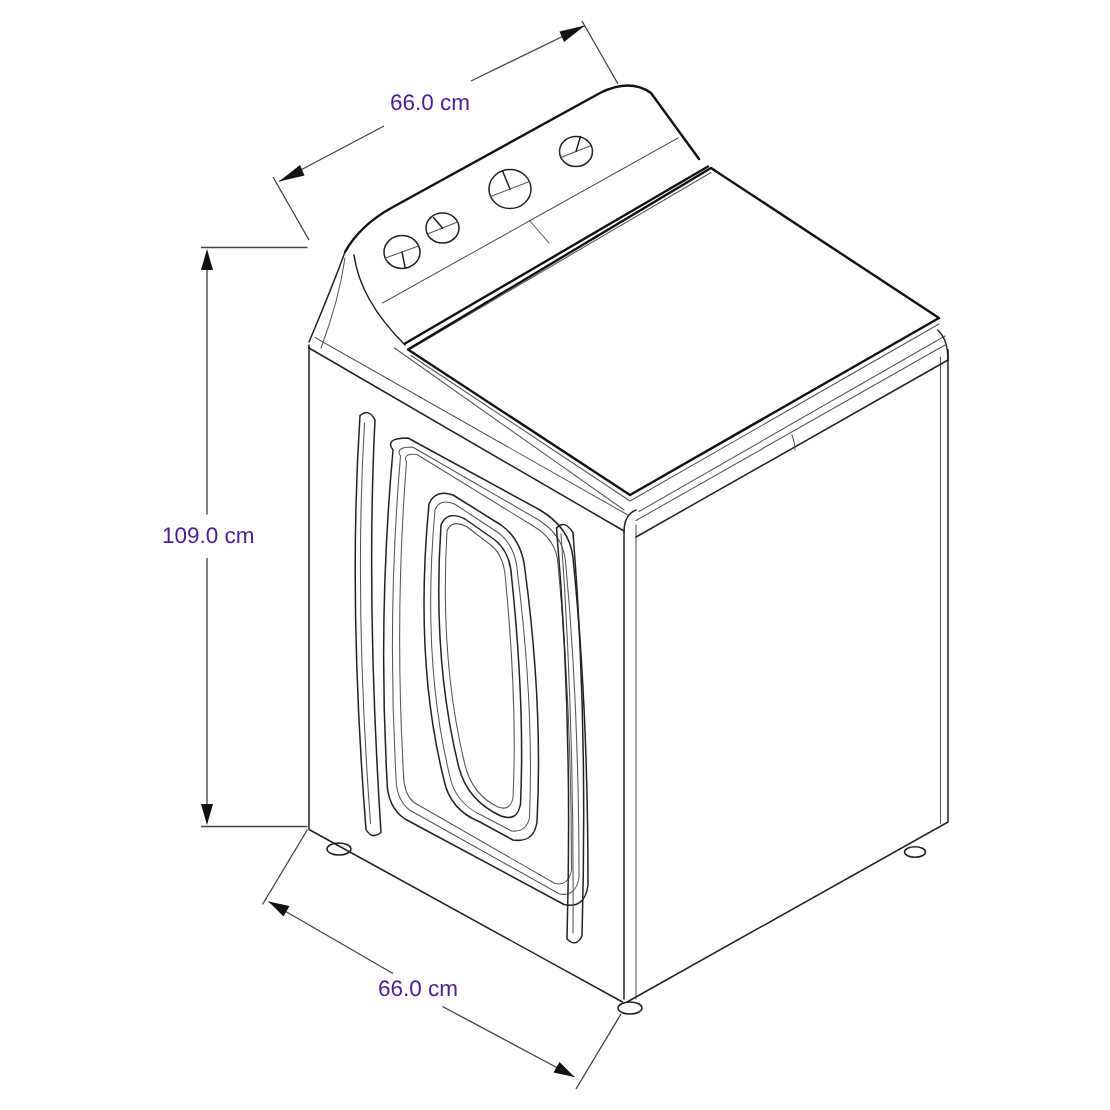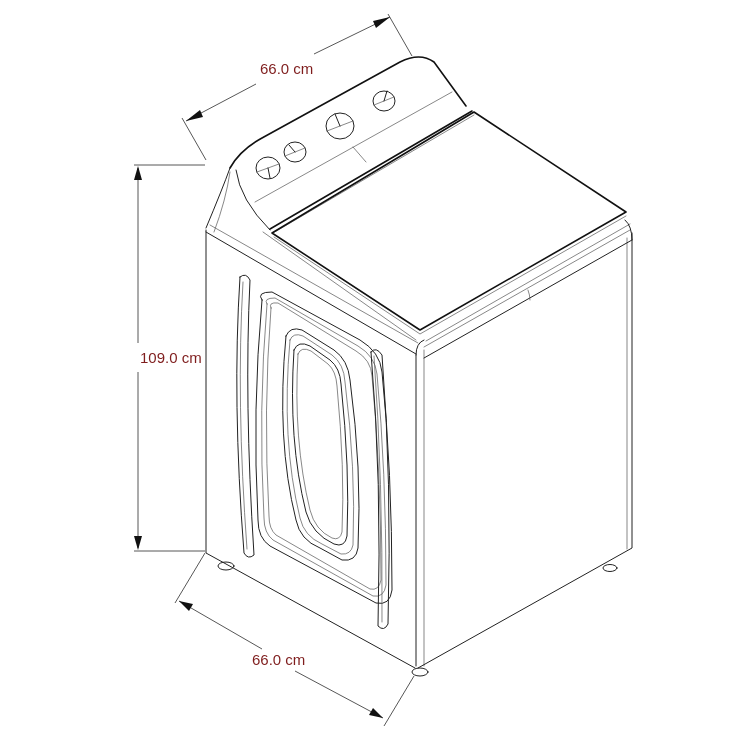--- a/index.html
+++ b/index.html
@@ -1,19 +1,19 @@
 <!DOCTYPE html>
 <html><head>
 <meta charset="utf-8">
 <style>
   html, body { margin: 0; padding: 0; background: #ffffff; }
   body { width: 740px; height: 740px; overflow: hidden; position: relative; font-family: "Liberation Sans", sans-serif; }
   #stage { position: absolute; left: 0; top: 0; width: 740px; height: 740px; }
   svg { position: absolute; left: 0; top: 0; }
-  .dim-label { position: absolute; font-family: "Liberation Sans", sans-serif; font-size: 15px; color: #7f1d1d; background: #fff; padding: 0 2px; white-space: nowrap; line-height: 18px; }
+  .dim-label { position: absolute; font-family: "Liberation Sans", sans-serif; font-size: 15px; color: #4c1d95; background: #fff; padding: 0 2px; white-space: nowrap; line-height: 18px; }
   .ln { fill: none; stroke: #222; stroke-width: 1; stroke-linejoin: round; stroke-linecap: round; }
   .ln-bold { fill: none; stroke: #111; stroke-width: 1.6; stroke-linejoin: round; stroke-linecap: round; }
   .ln-thin { fill: none; stroke: #555; stroke-width: 0.7; stroke-linejoin: round; stroke-linecap: round; }
   .dimln { fill: none; stroke: #444; stroke-width: 0.9; }
   .arrow { fill: #111; stroke: none; }
   .knob { fill: #fff; stroke: #222; stroke-width: 1; }
 </style>
 </head>
 <body>
 
@@ -130,15 +130,15 @@
     <path class="ln-thin" d="M298,354 Q301,346 311,351 L328,364 Q336,371 337,386 Q345,470 342,532 Q340,541 332,538 Q315,530 310,510 Q293,440 298,354 Z"></path>
   </g>
 
   <g>
     <path class="ln" d="M371,352 Q376,346 382,355 Q392,480 388,624 Q384,632 378,626 Q382,480 371,352 Z"></path>
     <path class="ln-thin" d="M374,356 Q383,480 382,622"></path>
   </g>
 </svg>
 
 <span class="dim-label" style="left:258px; top:60px;">66.0 cm</span>
-<span class="dim-label" style="left:106px; top:349px;margin-left:32px;">109.0 cm</span>
+<span class="dim-label" style="left:106px; top:349px;">109.0 cm</span>
 <span class="dim-label" style="left:250px; top:651px;">66.0 cm</span>
 </div>
 
 </body></html>

